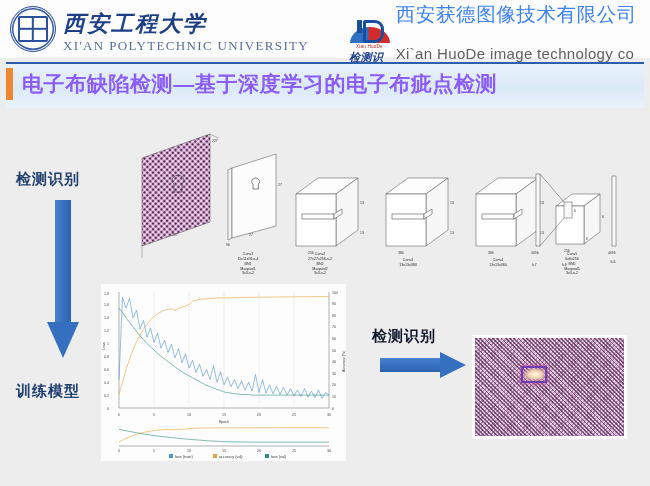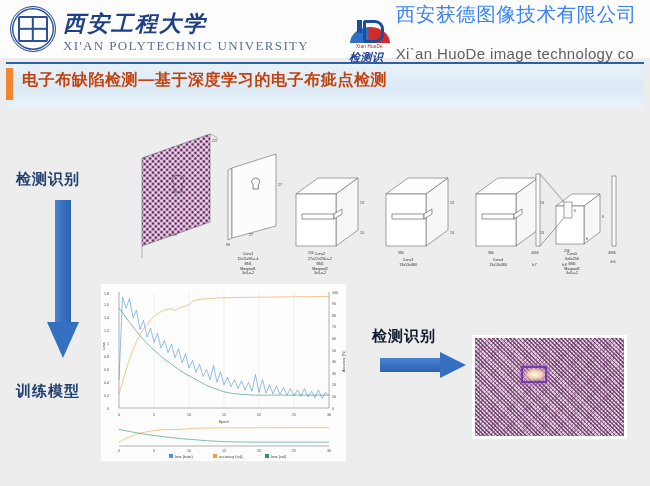--- a/index.html
+++ b/index.html
@@ -41,22 +41,22 @@
     font-family:"DejaVu Serif",serif;font-style:italic;letter-spacing:.5px;}
   .hd-texts{display:flex;flex-direction:column;line-height:1;}
   .hd-cn{font-size:19.5px;font-weight:normal;color:#3b82f6;letter-spacing:.6px;}
   .hd-en{font-size:15px;color:#5f5f5f;letter-spacing:.35px;margin-top:21px;}
 
   
   .title-band{position:absolute;left:6px;top:62px;width:638px;height:44px;
     background:linear-gradient(180deg,#e8f1fa 0%,#dbeaf7 55%,#eaf3fb 100%);
     border-top:2px solid #2b5fa8;}
   .title-accent{position:absolute;left:6px;top:68px;width:7px;height:32px;background:#ef8732;}
-  .title-text{position:absolute;left:22px;top:70px;font-size:16px;font-weight:bold;
-    color:#c2410c;letter-spacing:.6px;}
+  .title-text{position:absolute;left:22px;top:70px;font-size:21px;font-weight:bold;
+    color:#8b5cf6;letter-spacing:.6px;}
 
   
   .lbl-design{position:absolute;left:16px;top:170px;font-size:15px;font-weight:bold;color:#20406f;letter-spacing:1px;}
   .lbl-train{position:absolute;left:16px;top:382px;font-size:15px;font-weight:bold;color:#20406f;letter-spacing:1px;}
   .arrow-down{position:absolute;left:47px;top:200px;width:32px;height:160px;}
   .arrow-down .shaft{position:absolute;left:8px;top:0;width:16px;height:125px;
     background:linear-gradient(90deg,#4a82cf,#3570c0 55%,#2f63ad);}
   .arrow-down .head{position:absolute;left:0;top:122px;width:0;height:0;
     border-left:16px solid transparent;border-right:16px solid transparent;border-top:36px solid #3570c0;}
 

